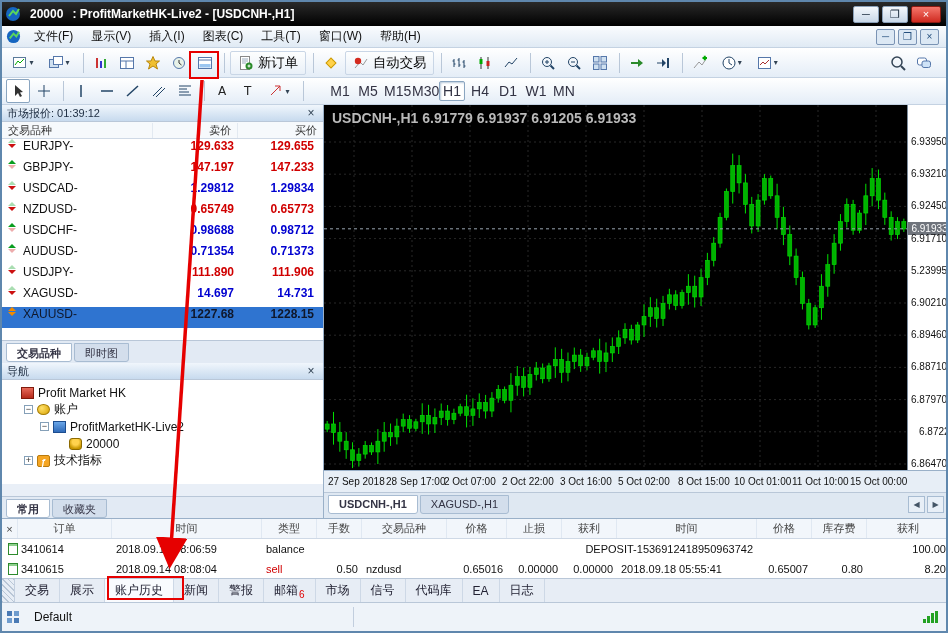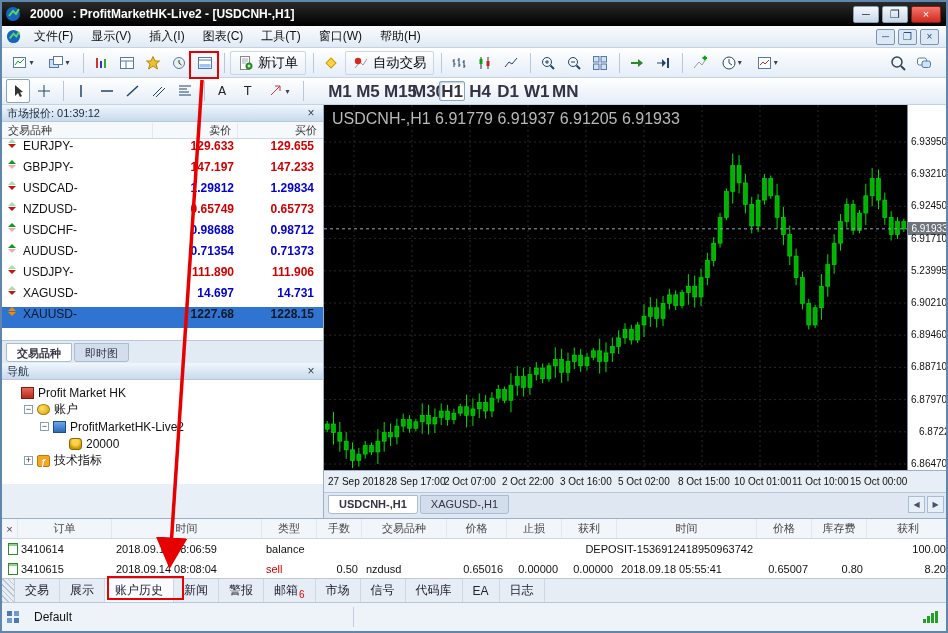--- a/index.html
+++ b/index.html
@@ -36,21 +36,21 @@
   .tbtn{width:24px;height:24px;margin-right:2px;border:1px solid transparent;border-radius:2px;background:transparent;
         display:flex;align-items:center;justify-content:center;padding:0;}
   .tbtn.w{width:34px;}
   .tbtn svg{width:16px;height:16px;}
   .caret{font-size:8px;color:#345;margin-left:1px;}
   .tsep{width:1px;height:20px;background:#b9c7d8;margin:0 5px;flex:0 0 1px;}
   .tbtn-label{display:flex;align-items:center;gap:4px;height:24px;margin-right:2px;padding:0 7px;
               border:1px solid #c9d6e6;border-radius:2px;background:linear-gradient(#fdfefe,#e9f0f8);white-space:nowrap;}
   .tbtn-label svg{width:16px;height:16px;}
   .tb-right{margin-left:auto;display:flex;padding-right:8px;}
-  .tf{width:26px;height:20px;margin-right:2px;font-size:17px;font-weight:bold;color:#334;
+  .tf{width:26px;height:20px;margin-right:2px;font-size:14px;font-weight:normal;color:#334;
       background:transparent;border:1px solid transparent;border-radius:2px;padding:0;}
   .tf.active{background:#fff;border:1px solid #8aa5c0;box-shadow:inset 1px 1px 2px #b9c9da;}
   #tf-group{display:flex;margin-left:18px;}
 
   
   .panel-header{height:17px;background:linear-gradient(#f0f6fc,#c7daee);border-bottom:1px solid #b9c7d8;
                 display:flex;align-items:center;font-size:11px;padding:0 5px;color:#1c2c40;}
   .panel-close{margin-left:auto;width:14px;text-align:center;color:#345;font-size:12px;line-height:12px;}
   .doc-tabs{position:absolute;left:0;bottom:0;width:100%;height:23px;background:#e2eaf4;border-top:1px solid #b9c7d8;
             display:flex;align-items:flex-start;padding:2px 0 0 4px;gap:2px;}
@@ -84,21 +84,21 @@
             text-align:center;color:#333;flex:0 0 9px;}
   .tico{width:13px;height:12px;flex:0 0 13px;font-size:9px;line-height:12px;text-align:center;color:#fff;font-weight:bold;}
   .ti-book{background:linear-gradient(#e86a5a,#b52a1a);border:1px solid #801a0c;}
   .ti-coins{background:radial-gradient(circle at 35% 35%,#ffe06a,#d8a200);border-radius:50%;width:11px;height:11px;border:1px solid #a67c00;}
   .ti-server{background:linear-gradient(#6aa6e8,#2f6ab8);border:1px solid #1d4d8f;}
   .ti-user{background:radial-gradient(circle at 50% 30%,#ffd24d 35%,#c89600 75%);border-radius:3px;border:1px solid #8d6a00;}
   .ti-fx{background:#f5a623;border:1px solid #b97a0d;border-radius:2px;}
 
   
   #chart-plot{position:absolute;left:322px;top:103px;width:583px;height:365px;background:#000;}
-  #chart-info{position:absolute;left:330px;top:108px;color:#b9b9b9;font-size:16px;z-index:5;white-space:nowrap;}
+  #chart-info{position:absolute;left:330px;top:108px;color:#b9b9b9;font-size:14px;z-index:5;white-space:nowrap;font-weight:bold;}
   #price-axis{position:absolute;left:905px;top:103px;width:43px;height:365px;background:#fff;border-left:1px solid #7d8d9d;font-size:10px;}
   .plabel{position:absolute;left:3px;white-space:nowrap;}
   #price-tag{position:absolute;left:0;width:43px;background:#6f747c;color:#fff;text-align:center;font-size:10px;padding:1px 0;}
   #time-axis{position:absolute;left:322px;top:468px;width:626px;height:22px;background:#e7eef6;border-top:1px solid #9ab0c8;font-size:10px;}
   .tlabel2{position:absolute;top:5px;white-space:nowrap;}
   #chart-tabs{position:absolute;left:322px;top:490px;width:626px;height:26px;background:#dfe8f2;border-top:1px solid #b9c7d8;
               display:flex;align-items:flex-start;padding:2px 0 0 4px;gap:2px;}
   #chart-tabs .scrolls{margin-left:auto;display:flex;gap:2px;padding-right:6px;padding-top:1px;}
   #chart-tabs .scrolls button{width:17px;height:17px;font-size:8px;border:1px solid #a8bcd2;background:#e8eff7;color:#456;padding:0;}
 
@@ -525,20 +525,24 @@
           <span style="width: 9px;"></span>
           <span class="tico ti-user"></span>
           <span class="tlabel">20000</span>
         </div>
         <div class="tree-item" style="padding-left: 22px;">
           <span class="expander">+</span>
           <span class="tico ti-fx">ƒ</span>
           <span class="tlabel">技术指标</span>
         </div>
       </div>
+    <div class="doc-tabs" style="height:22px">
+      <span class="doc-tab active">常用</span>
+      <span class="doc-tab">收藏夹</span>
+    </div>
   </div>
 
   <div id="chart-plot">
     <svg id="chart-svg" width="583" height="365">
         <line x1="0" y1="37" x2="583" y2="37" stroke="#282828" stroke-dasharray="2 3"></line>
         <line x1="0" y1="69.2" x2="583" y2="69.2" stroke="#282828" stroke-dasharray="2 3"></line>
         <line x1="0" y1="101.4" x2="583" y2="101.4" stroke="#282828" stroke-dasharray="2 3"></line>
         <line x1="0" y1="133.6" x2="583" y2="133.6" stroke="#282828" stroke-dasharray="2 3"></line>
         <line x1="0" y1="165.8" x2="583" y2="165.8" stroke="#282828" stroke-dasharray="2 3"></line>
         <line x1="0" y1="198" x2="583" y2="198" stroke="#282828" stroke-dasharray="2 3"></line>

